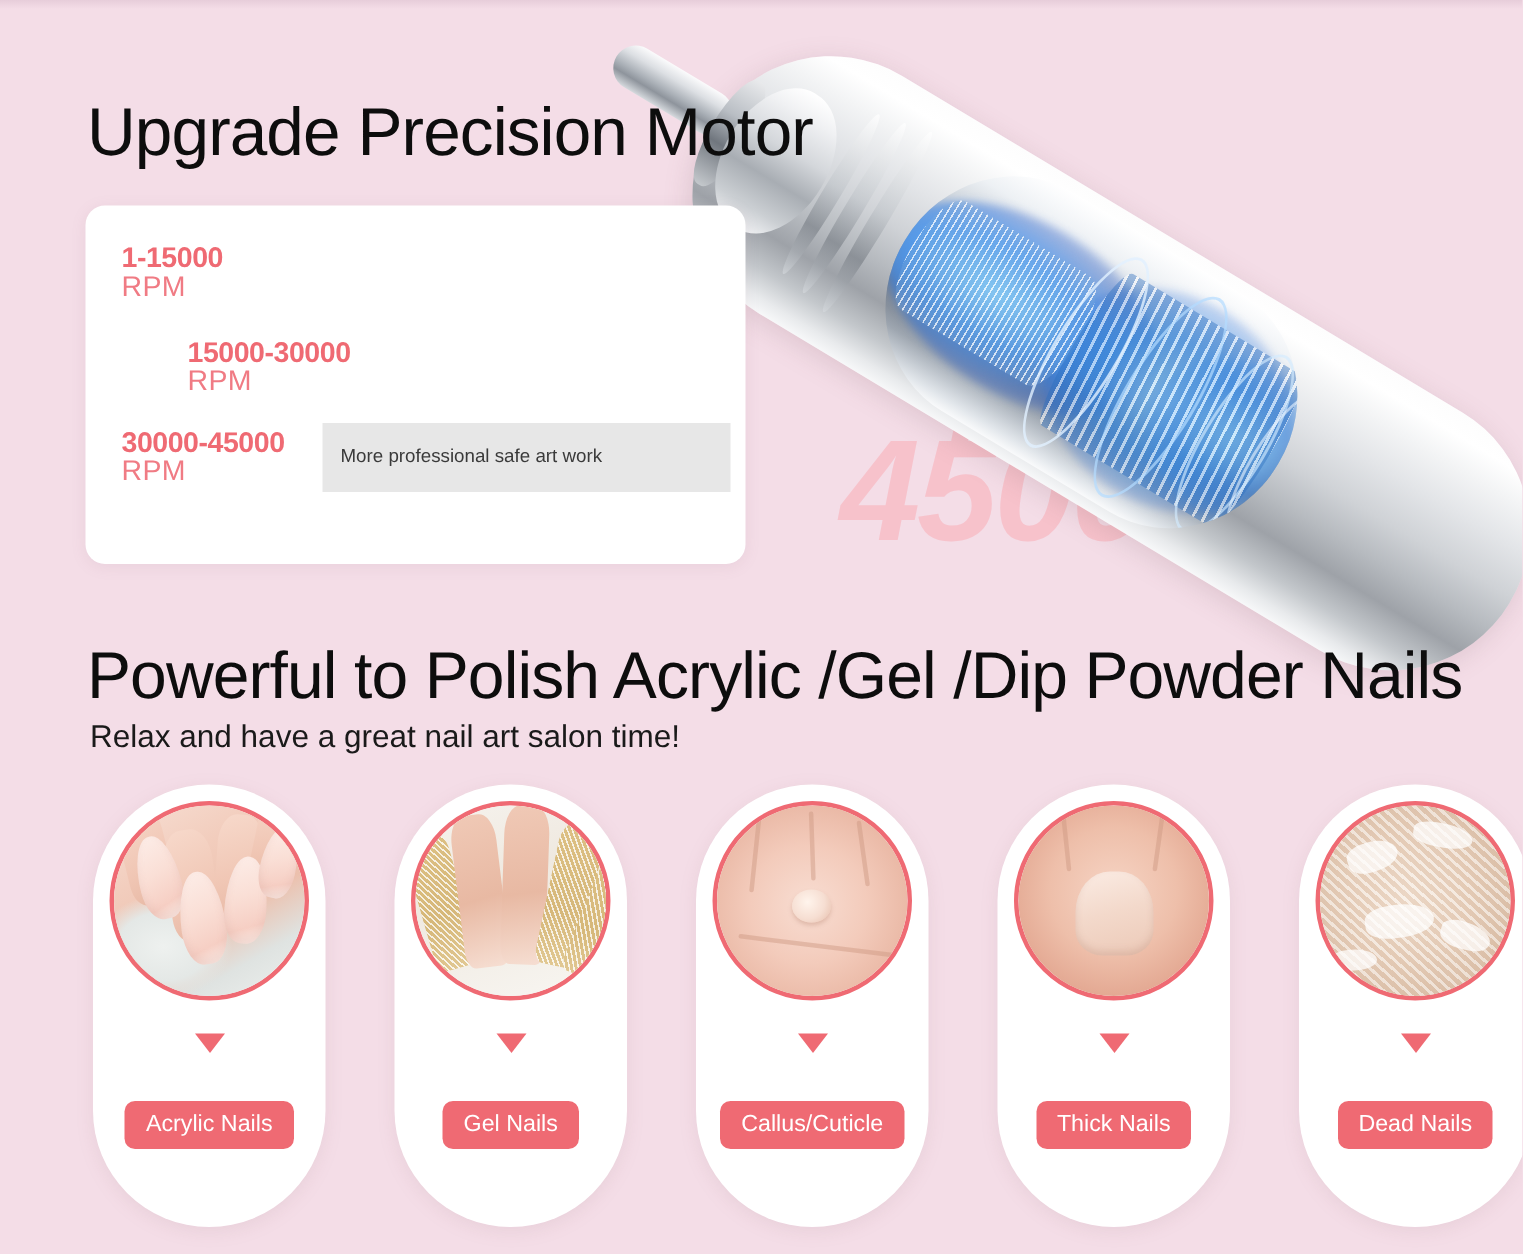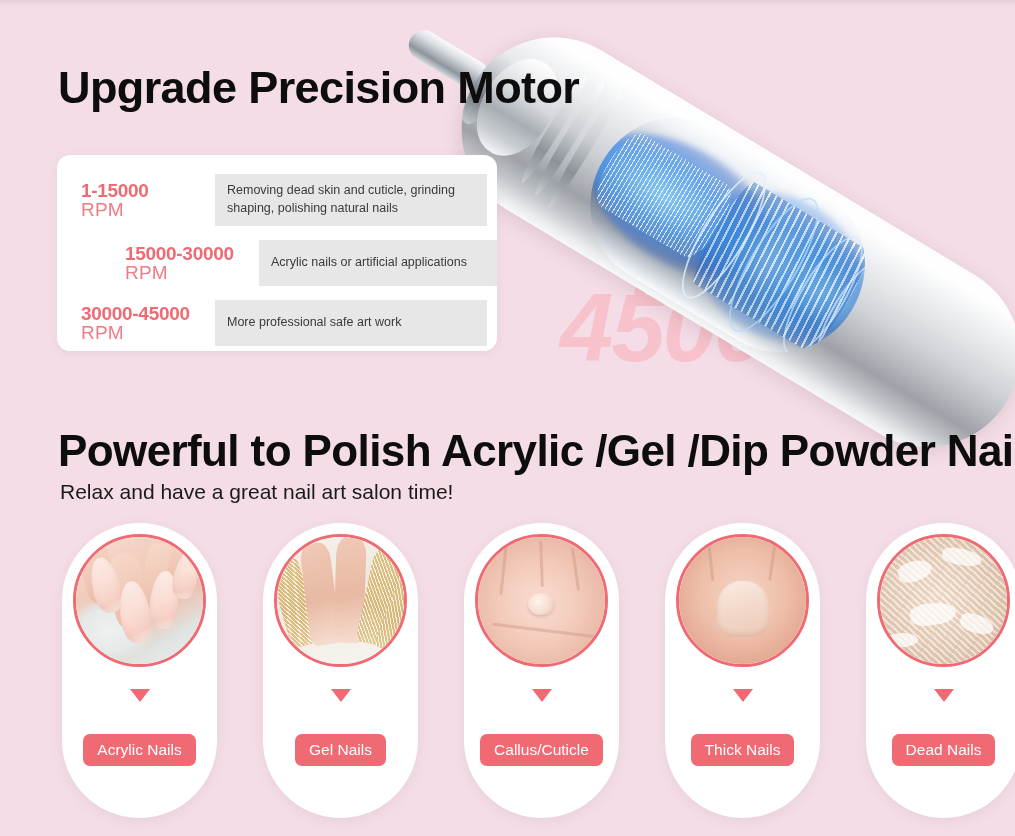--- a/index.html
+++ b/index.html
@@ -158,41 +158,41 @@
     width: 88px; height: 30px;
     border-radius: 15px;
     background: linear-gradient(180deg,
       #fbfbfc 0%, #dcdfe3 28%, #aab0b7 58%, #8e949c 74%, #d6dade 100%);
   }
 
   
   .h1 {
     position: absolute;
     font-size: 45px;
-    font-weight: bold;
+    font-weight: normal;
     color: #0d0d0d;
     letter-spacing: -0.6px;
     white-space: nowrap;
   }
   .h2sub {
     position: absolute;
     font-size: 21px;
     color: #1a1a1a;
     white-space: nowrap;
   }
   #hdr1-title { left: 58px; top: 62px; }
   #hdr1-sub   { left: 60px; top: 114px; }
   #hdr2-title { left: 58px; top: 426px; font-size: 44px; }
   #hdr2-sub   { left: 60px; top: 480px; }
 
   
   .panel {
     position: absolute;
-    left: 57px; top: 155px;
-    width: 440px; height: 196px;
+    left: 57px; top: 137px;
+    width: 440px; height: 239px;
     background: #ffffff;
     border-radius: 13px;
     box-shadow: 0 2px 10px rgba(150,110,125,.10);
   }
   .rpm-row {
     position: absolute;
     left: 0; width: 100%; height: 50px;
     display: flex;
     align-items: center;
   }
@@ -396,29 +396,27 @@
 
   <div class="h1" id="hdr1-title">Upgrade Precision Motor</div>
 
   <div class="panel">
 
     <div class="rpm-row" id="row-0">
       <div class="rpm-label">
         <span class="rpm-value">1-15000</span>
         <span class="rpm-unit">RPM</span>
       </div>
-      <div class="rpm-desc">Removing dead skin and cuticle, grinding shaping, polishing natural nails</div>
     </div>
 
     <div class="rpm-row" id="row-1">
       <div class="rpm-label">
         <span class="rpm-value">15000-30000</span>
         <span class="rpm-unit">RPM</span>
       </div>
-      <div class="rpm-desc">Acrylic nails or artificial applications</div>
     </div>
 
     <div class="rpm-row" id="row-2">
       <div class="rpm-label">
         <span class="rpm-value">30000-45000</span>
         <span class="rpm-unit">RPM</span>
       </div>
       <div class="rpm-desc">More professional safe art work</div>
     </div>
 

